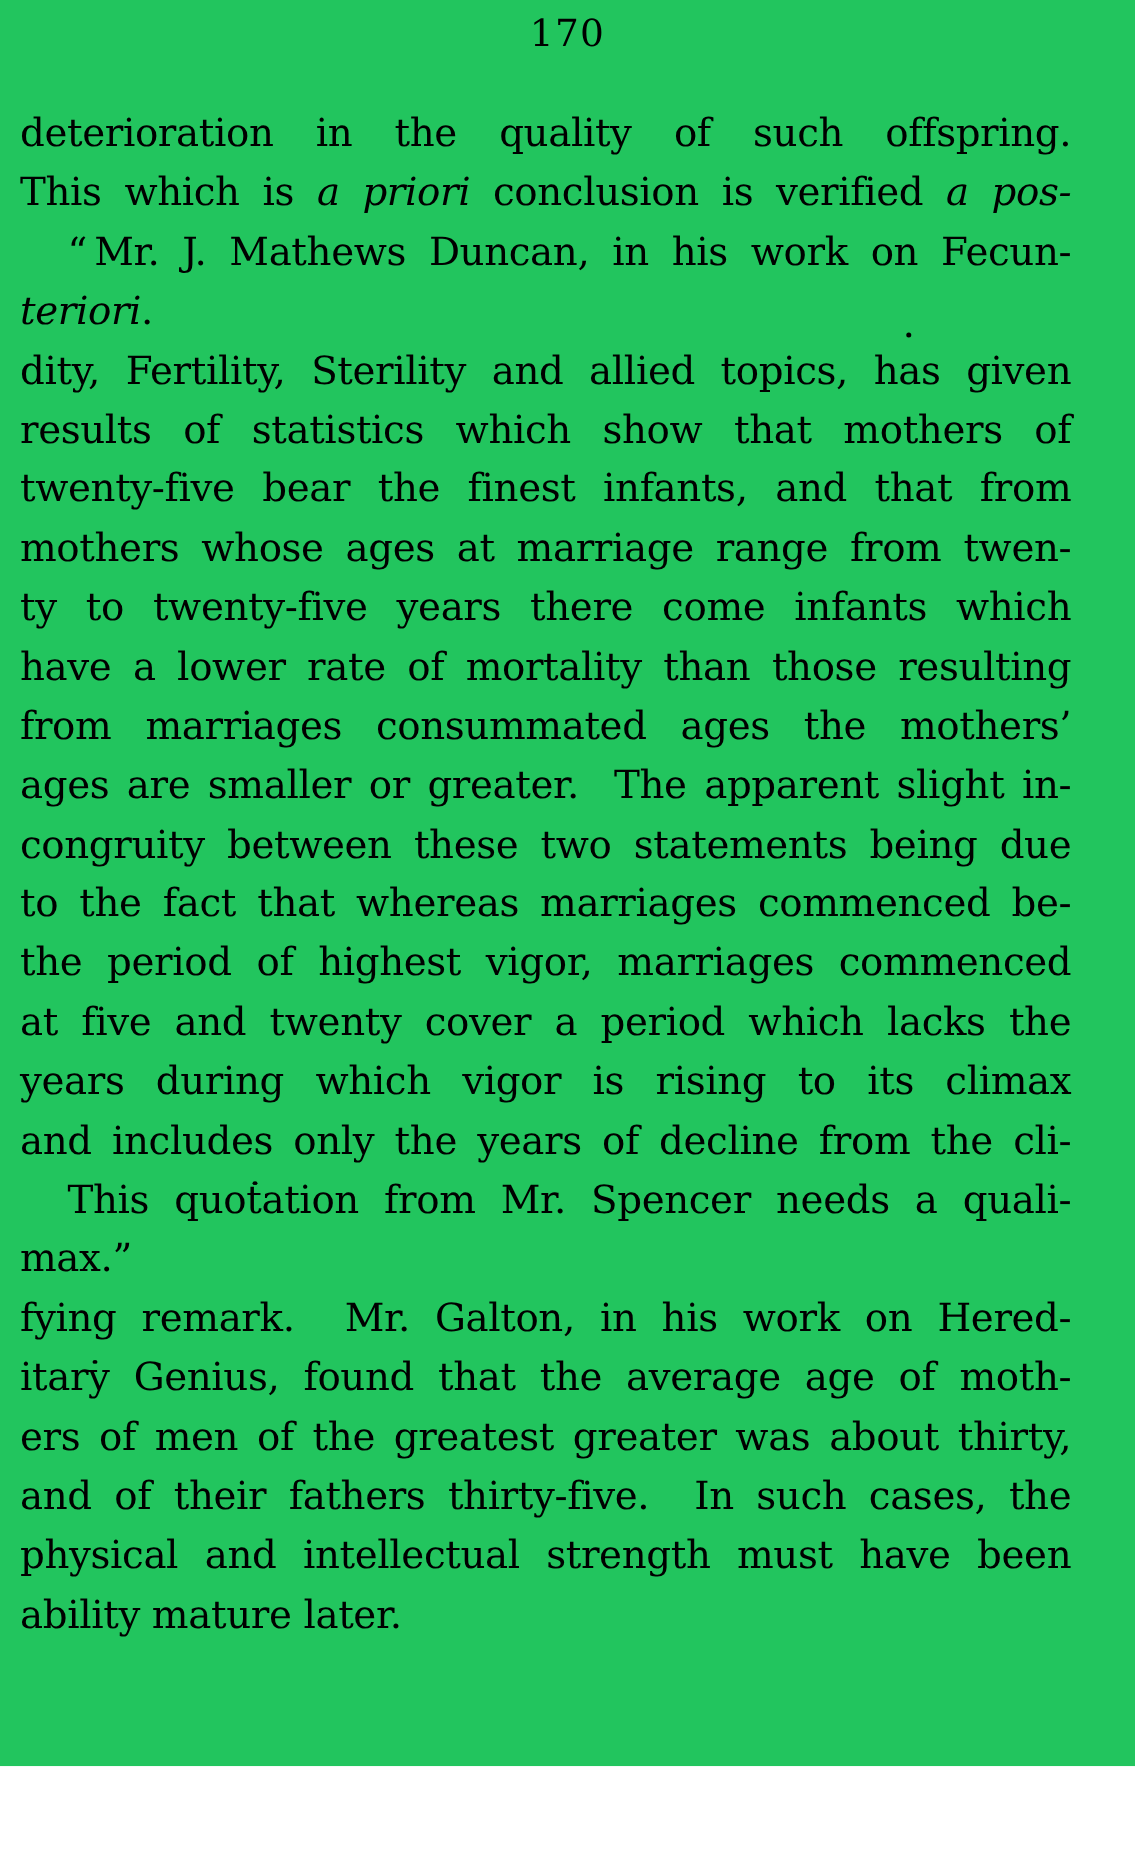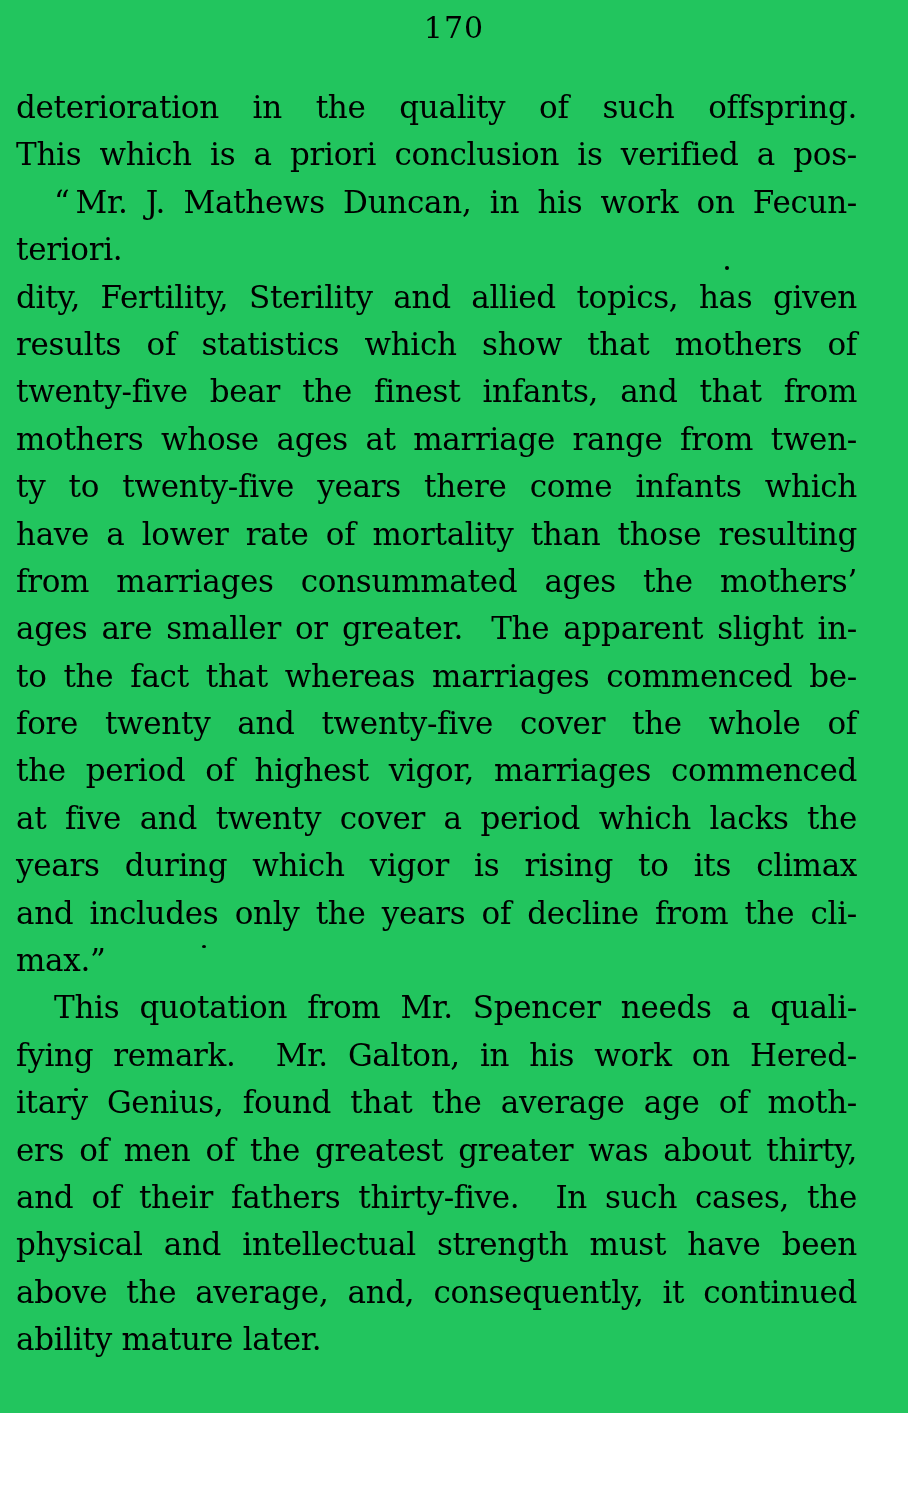--- a/index.html
+++ b/index.html
@@ -34,21 +34,21 @@
     height: 47.4px;
     letter-spacing: -0.3px;
     white-space: pre-wrap;
     text-align: justify;
     text-align-last: justify;
     text-justify: inter-word;
     overflow: visible;
   }
   .line.end { text-align-last: left; }
   .line.indent { text-indent: 38px; }
-  .it { }
+  .it { font-style: italic; }
   .speck {
     position: absolute;
     background: #000;
     border-radius: 50%;
   }
 </style>
 </head>
 <body>
 
 <div class="page">
@@ -60,34 +60,33 @@
       <div class="line indent"><span>“ Mr. J. Mathews Duncan, in his work on Fecun-</span></div>
       <div class="line end"><span class="it">teriori</span><span>.</span></div>
       <div class="line"><span>dity, Fertility, Sterility and allied topics, has given</span></div>
       <div class="line"><span>results of statistics which show that mothers of</span></div>
       <div class="line"><span>twenty-five bear the finest infants, and that from</span></div>
       <div class="line"><span>mothers whose ages at marriage range from twen-</span></div>
       <div class="line"><span>ty to twenty-five years there come infants which</span></div>
       <div class="line"><span>have a lower rate of mortality than those resulting</span></div>
       <div class="line"><span>from marriages consummated ages the mothers’</span></div>
       <div class="line"><span>ages are smaller or greater.  The apparent slight in-</span></div>
+      <div class="line"><span>congruity between these two statements being due</span></div>
       <div class="line"><span>to the fact that whereas marriages commenced be-</span></div>
-      <div class="line"><span>fore twenty and twenty-five cover the whole of</span></div>
       <div class="line"><span>the period of highest vigor, marriages commenced</span></div>
       <div class="line"><span>at five and twenty cover a period which lacks the</span></div>
       <div class="line"><span>years during which vigor is rising to its climax</span></div>
       <div class="line"><span>and includes only the years of decline from the cli-</span></div>
+      <div class="line indent"><span>This quotation from Mr. Spencer needs a quali-</span></div>
       <div class="line end"><span>max.”</span></div>
-      <div class="line indent"><span>This quotation from Mr. Spencer needs a quali-</span></div>
       <div class="line"><span>fying remark.  Mr. Galton, in his work on Hered-</span></div>
       <div class="line"><span>itary Genius, found that the average age of moth-</span></div>
       <div class="line"><span>ers of men of the greatest greater was about thirty,</span></div>
       <div class="line"><span>and of their fathers thirty-five.  In such cases, the</span></div>
       <div class="line"><span>physical and intellectual strength must have been</span></div>
-      <div class="line"><span>above the average, and, consequently, it continued</span></div>
       <div class="line end"><span>ability mature later.</span></div>
     </div>
 
   <div class="speck" style="left:725px; top:266px; width:4px; height:4px;"></div>
   <div class="speck" style="left:202px; top:945px; width:4px; height:3px;"></div>
   <div class="speck" style="left:74px; top:1088px; width:4px; height:3px;"></div>
   <div class="speck" style="left:714px; top:1468px; width:4px; height:4px;"></div>
 </div>
 
 </body></html>

